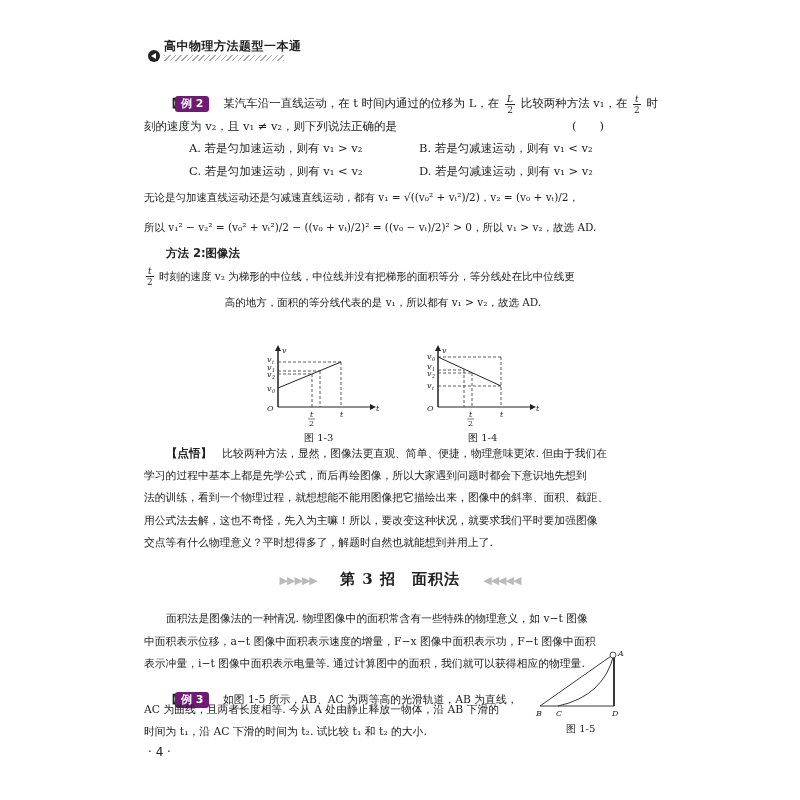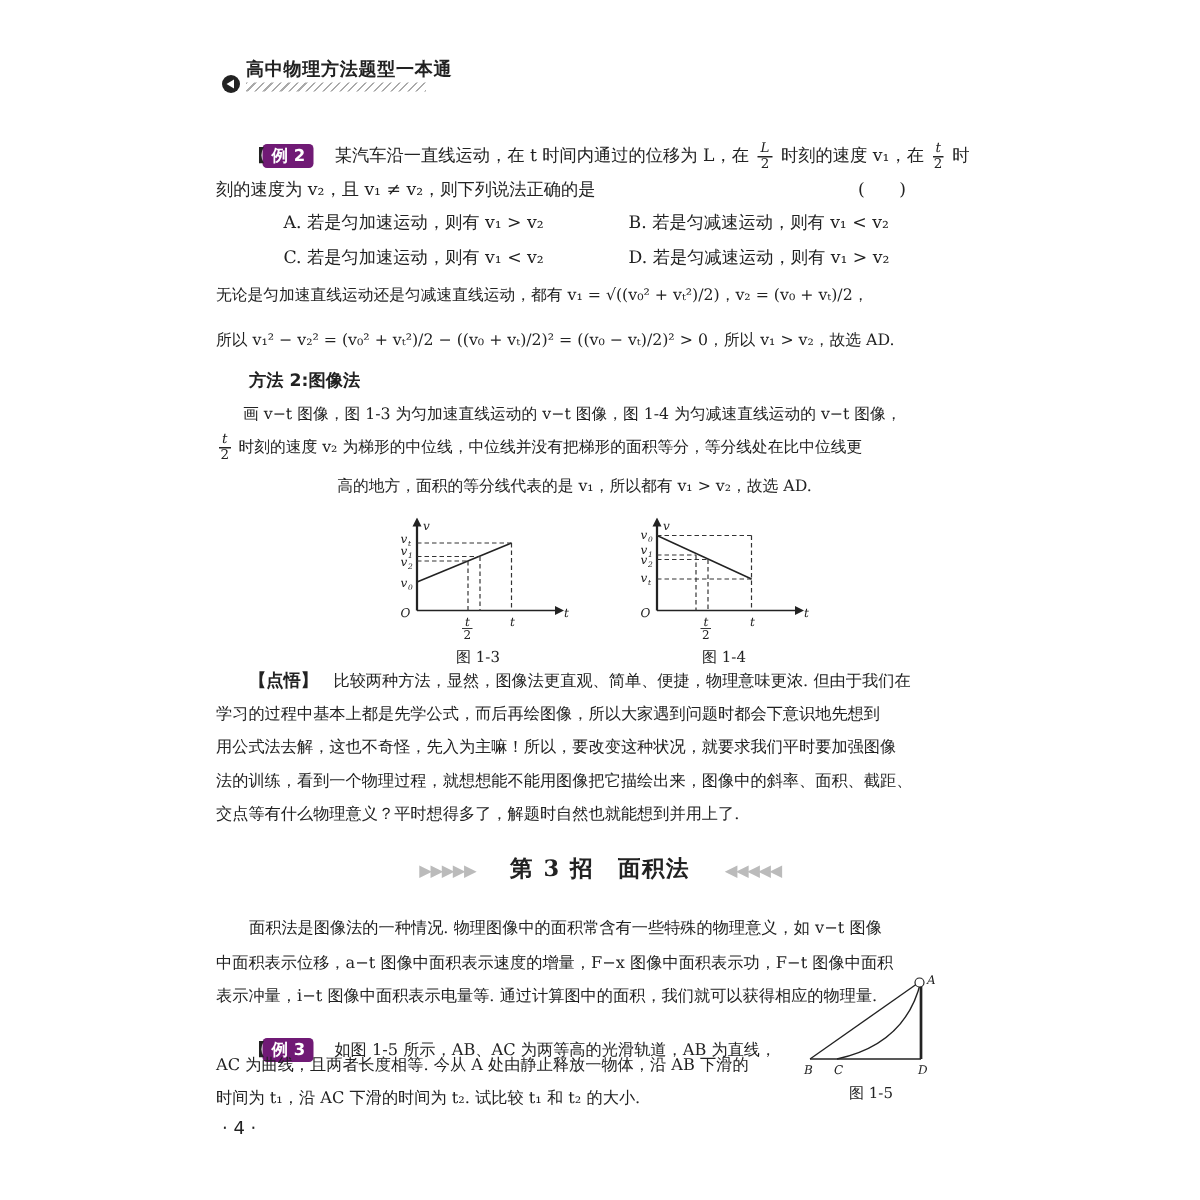--- a/index.html
+++ b/index.html
@@ -49,21 +49,21 @@
     <div class="hdr-icon"></div>
     <div class="hdr-title">高中物理方法题型一本通</div>
     <div class="hdr-hatch"></div>
   </div>
 
   <div class="block" style="top:92px;">
     <div class="line">
       <span class="tag" style="margin-left:9px;">例 2</span>
       <span>某汽车沿一直线运动，在 t 时间内通过的位移为 L，在</span>
       <span class="frac"><span class="n it">L</span><span class="d">2</span></span>
-      <span>时刻的速度 v₁，在</span>
+      <span>比较两种方法 v₁，在</span>
       <span class="frac"><span class="n it">t</span><span class="d">2</span></span>
       <span>时</span>
     </div>
     <div class="line" style="margin-left:-22px;">
       <span>刻的速度为 v₂，且 v₁ ≠ v₂，则下列说法正确的是</span>
       <span class="paren">(　　)</span>
     </div>
     <div class="line ind">
       <span class="opt">A. 若是匀加速运动，则有 v₁ &gt; v₂</span><span class="opt">B. 若是匀减速运动，则有 v₁ &lt; v₂</span>
     </div>
@@ -71,21 +71,20 @@
       <span class="opt">C. 若是匀加速运动，则有 v₁ &lt; v₂</span><span class="opt">D. 若是匀减速运动，则有 v₁ &gt; v₂</span>
     </div>
   </div>
 
   <div class="block" style="top:182px; left:166px;">
     <div class="line" style="font-size:10.5px; margin-left:-22px; height:30px; line-height:30px;">无论是匀加速直线运动还是匀减速直线运动，都有 v₁ = √((v₀² + vₜ²)/2)，v₂ = (v₀ + vₜ)/2，</div>
     <div class="line" style="font-size:10.5px; margin-left:-22px; height:30px; line-height:30px;">所以 v₁² − v₂² = (v₀² + vₜ²)/2 − ((v₀ + vₜ)/2)² = ((v₀ − vₜ)/2)² &gt; 0，所以 v₁ &gt; v₂，故选 AD.</div>
     <div class="line">
       <span class="bold-h">方法 2:图像法</span>
     </div>
-    <div class="line" style="font-size:10.5px; margin-left:-4px;">画 v−t 图像，图 1-3 为匀加速直线运动的 v−t 图像，图 1-4 为匀减速直线运动的 v−t 图像，</div>
     <div class="line" style="font-size:10.5px; margin-left:-22px; height:26px;">
       <span class="frac"><span class="n it">t</span><span class="d">2</span></span>
       <span>时刻的速度 v₂ 为梯形的中位线，中位线并没有把梯形的面积等分，等分线处在比中位线更</span>
     </div>
     <div class="line" style="font-size:10.5px; margin-left:-22px;text-align:center;">高的地方，面积的等分线代表的是 v₁，所以都有 v₁ &gt; v₂，故选 AD.</div>
   </div>
 
   <div class="figs">
     <svg width="290" height="100" viewBox="0 0 290 100">
       <g font-family="DejaVu Serif, serif" font-style="italic" font-size="8" fill="#222">
@@ -154,22 +153,22 @@
       <text x="206" y="96" font-size="10" font-family="DejaVu Serif, serif" fill="#222">图 1-4</text>
     </svg>
   </div>
 
   <div class="block" style="top:442px; font-size:10.8px; line-height:22.5px;">
     <div class="line">
       <span class="bold-h">【点悟】</span>&nbsp;&nbsp;
       <span>比较两种方法，显然，图像法更直观、简单、便捷，物理意味更浓. 但由于我们在</span>
     </div>
     <div class="line" style="margin-left:-22px;">学习的过程中基本上都是先学公式，而后再绘图像，所以大家遇到问题时都会下意识地先想到</div>
+    <div class="line" style="margin-left:-22px;">法的训练，看到一个物理过程，就想想能不能用图像把它描绘出来，图像中的斜率、面积、截距、</div>
     <div class="line" style="margin-left:-22px;">用公式法去解，这也不奇怪，先入为主嘛！所以，要改变这种状况，就要求我们平时要加强图像</div>
-    <div class="line" style="margin-left:-22px;">法的训练，看到一个物理过程，就想想能不能用图像把它描绘出来，图像中的斜率、面积、截距、</div>
     <div class="line" style="margin-left:-22px;">交点等有什么物理意义？平时想得多了，解题时自然也就能想到并用上了.</div>
   </div>
 
   <div class="sec-title">
     <span class="arrows">▶▶▶▶▶</span>
     <span class="sec-text">第 3 招　面积法</span>
     <span class="arrows">◀◀◀◀◀</span>
   </div>
 
   <div class="block" style="top:608px; font-size:10.8px;">

